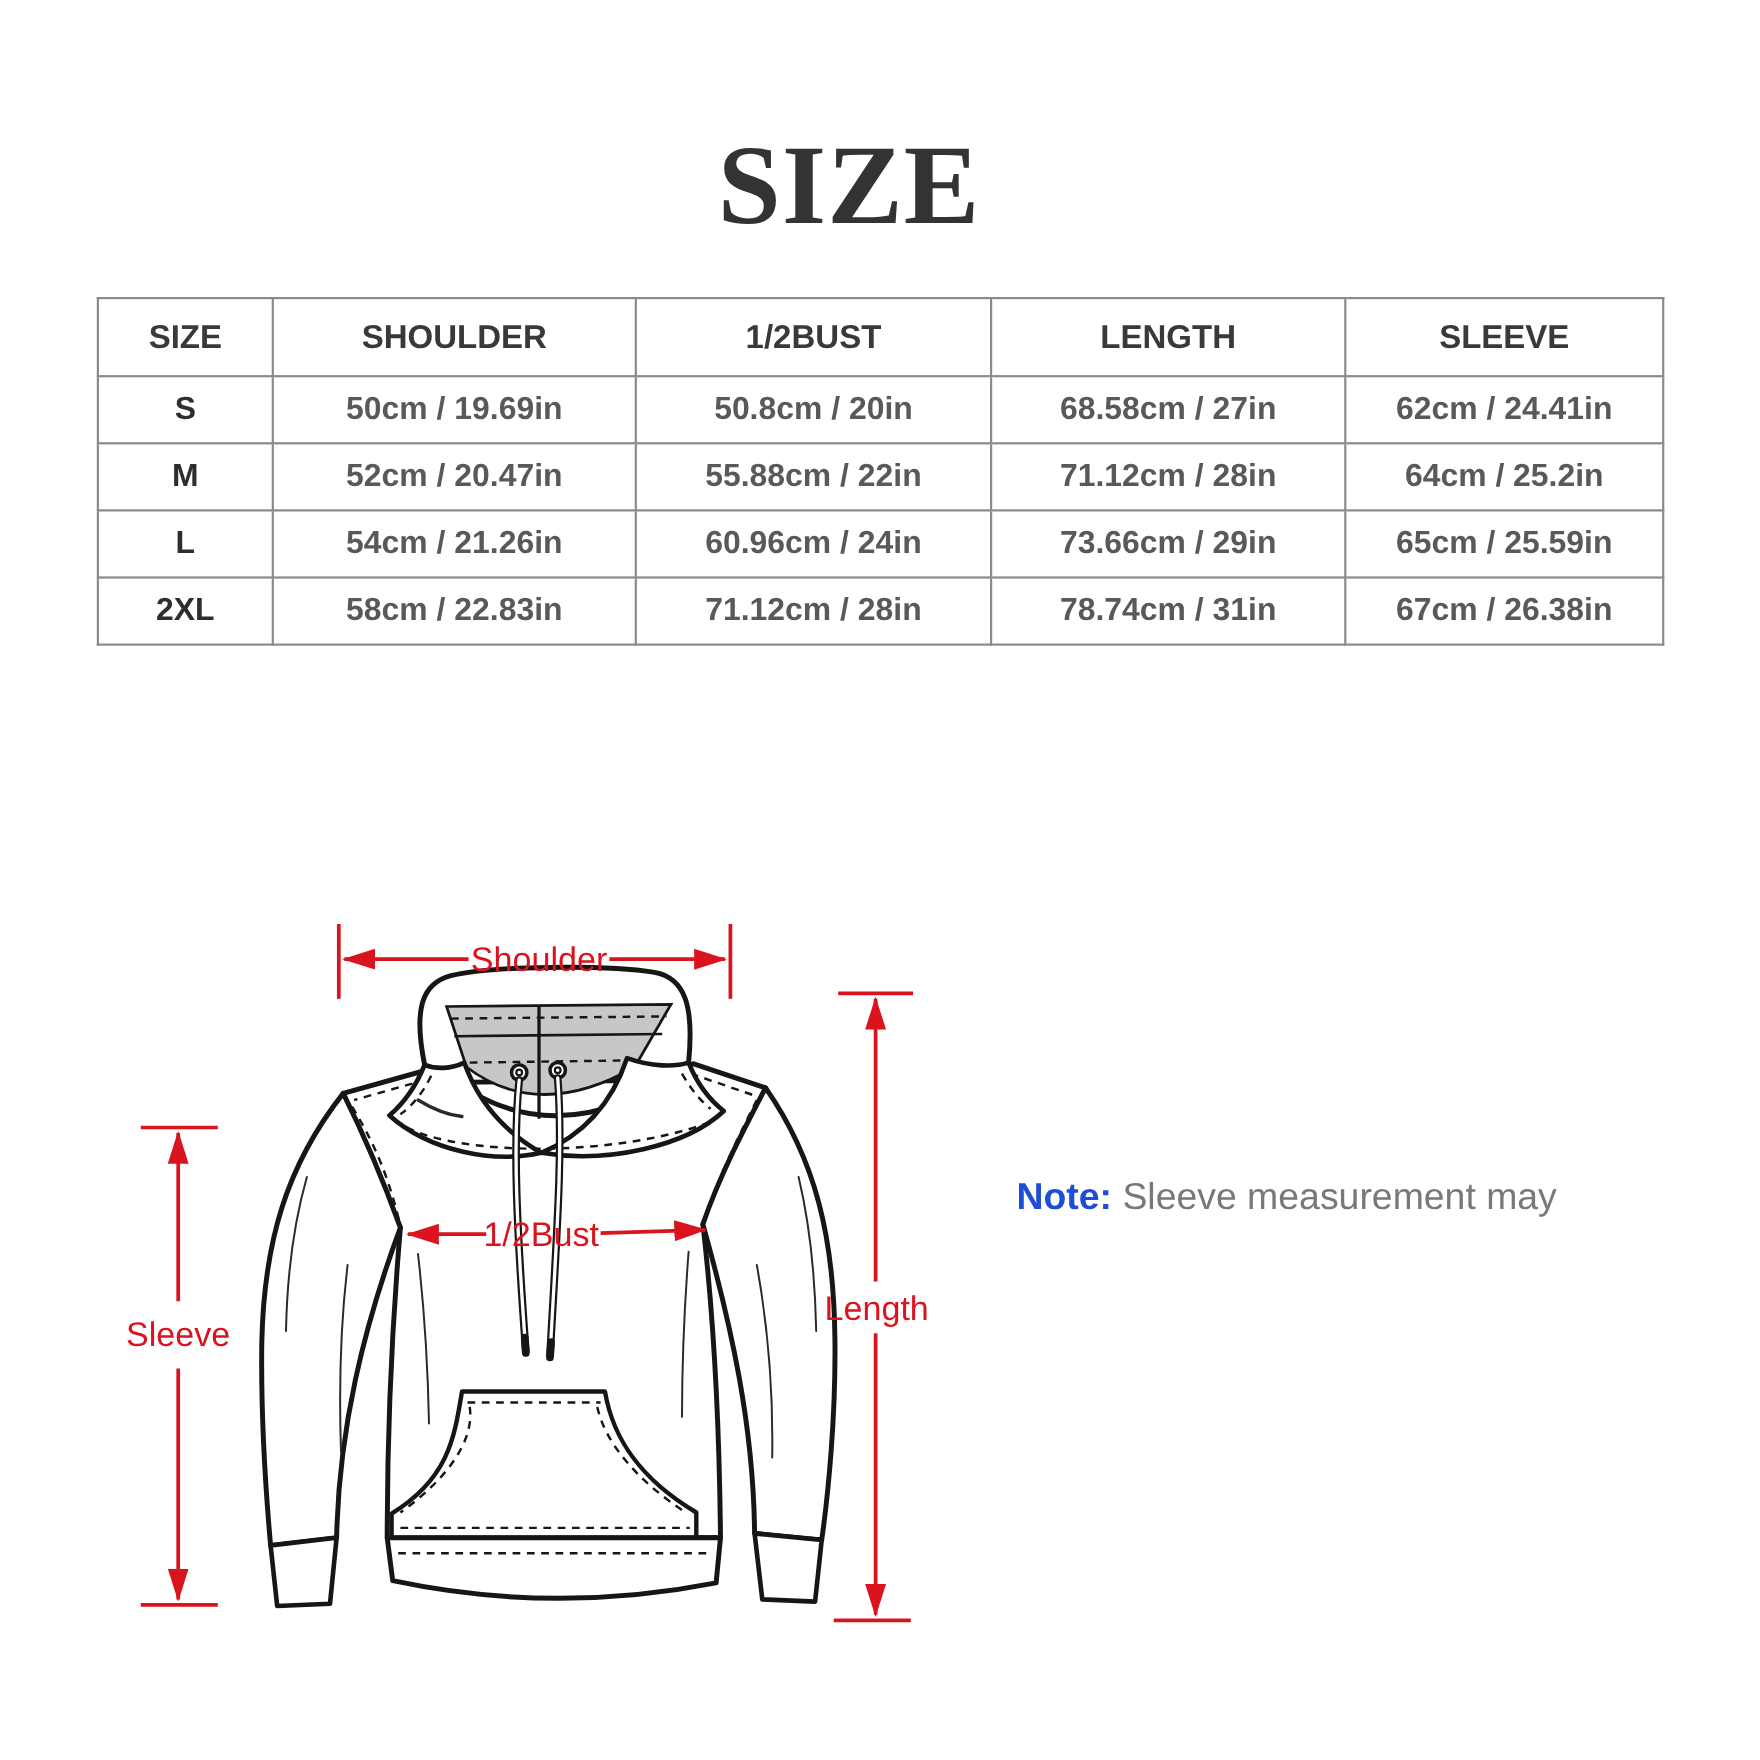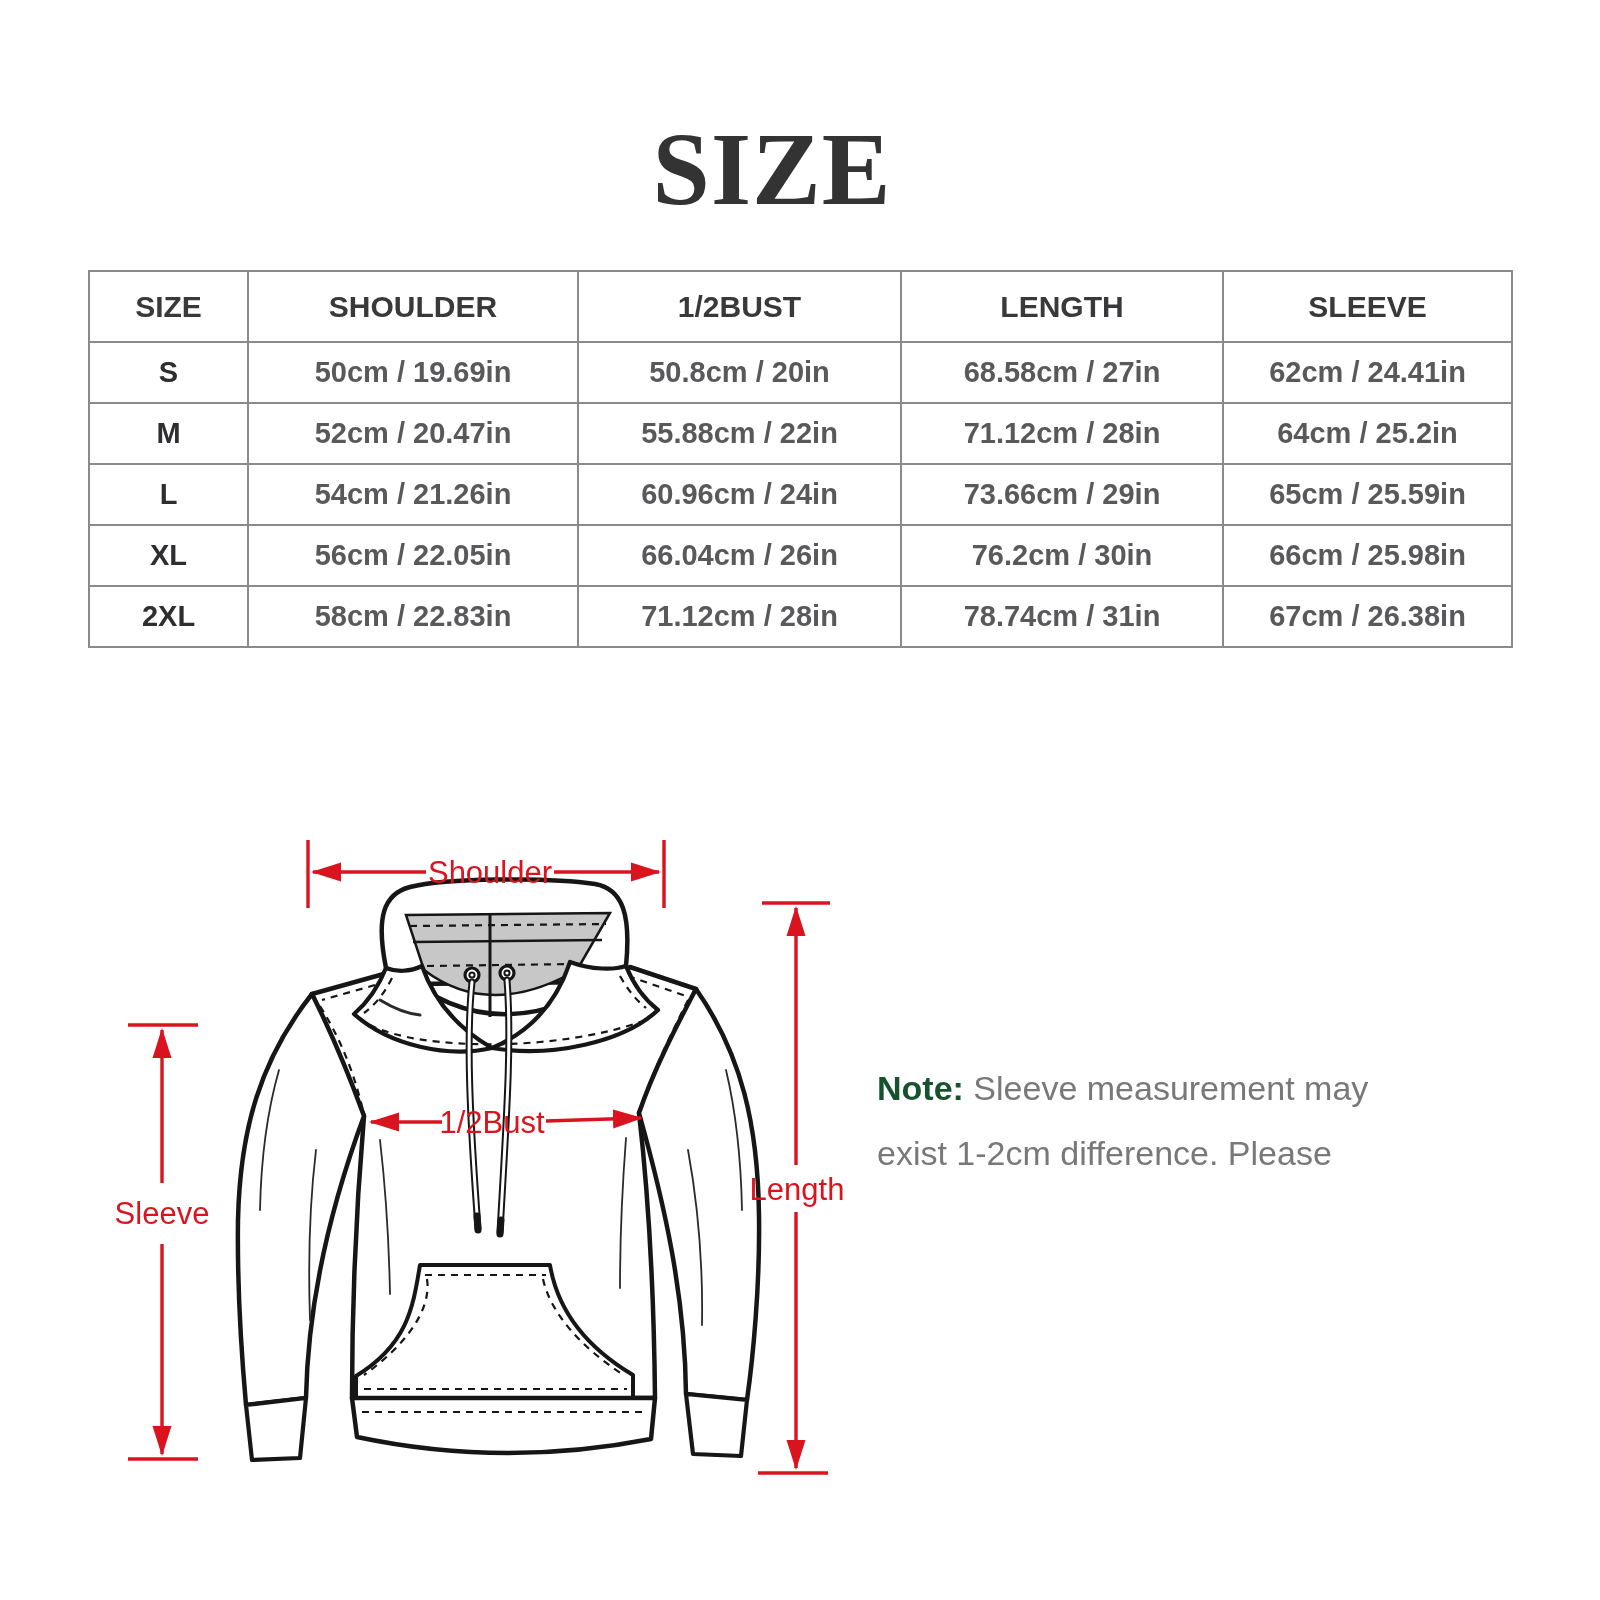--- a/index.html
+++ b/index.html
@@ -61,21 +61,21 @@
   .diagram{
     position:absolute;left:80px;top:820px;
     width:840px;height:700px;
   }
   .note{
     position:absolute;left:877px;top:1056px;width:560px;
     font-size:34px;
     line-height:65px;
     color:var(--note-gray);
   }
-  .note strong{font-weight:700;color:#14532d;}
+  .note strong{font-weight:700;color:#1d4ed8;margin-left:47px;}
   
   .ln{fill:none;stroke:var(--ink);stroke-width:4.5;stroke-linejoin:round;stroke-linecap:round;}
   .fillw{fill:#fff;}
   .thin{fill:none;stroke:#2a2a2a;stroke-width:1.8;stroke-linecap:round;}
   .dash{fill:none;stroke:var(--ink);stroke-width:2.2;stroke-dasharray:7 6;stroke-linecap:butt;}
   .red{stroke:var(--red);stroke-width:3.4;fill:none;}
   .redtext{fill:var(--red);font-size:31px;font-family:"Liberation Sans",sans-serif;}
 </style>
 </head>
 <body>
@@ -117,27 +117,20 @@
         <td>64cm / 25.2in</td>
       </tr>
       <tr>
         <td class="size-col">L</td>
         <td>54cm / 21.26in</td>
         <td>60.96cm / 24in</td>
         <td>73.66cm / 29in</td>
         <td>65cm / 25.59in</td>
       </tr>
       <tr>
-        <td class="size-col">XL</td>
-        <td>56cm / 22.05in</td>
-        <td>66.04cm / 26in</td>
-        <td>76.2cm / 30in</td>
-        <td>66cm / 25.98in</td>
-      </tr>
-      <tr>
         <td class="size-col">2XL</td>
         <td>58cm / 22.83in</td>
         <td>71.12cm / 28in</td>
         <td>78.74cm / 31in</td>
         <td>67cm / 26.38in</td>
       </tr>
     </tbody>
   </table>
 
   <svg class="diagram" viewBox="0 0 840 700" xmlns="http://www.w3.org/2000/svg">
@@ -234,16 +227,15 @@
       <path class="red" d="M682,83 L750,83"></path>
       <path class="red" d="M678,653 L748,653"></path>
       <path class="red" d="M716,345 L716,88" marker-end="url(#ah)"></path>
       <path class="red" d="M716,392 L716,648" marker-end="url(#ah)"></path>
       <text class="redtext" x="717" y="380" text-anchor="middle">Length</text>
     </g>
   </svg>
 
   <div class="note">
     <div><strong>Note:</strong> <span>Sleeve measurement may</span></div>
-    <div><span>exist 1-2cm difference. Please</span></div>
   </div>
 
 </div>
 
 </body></html>

